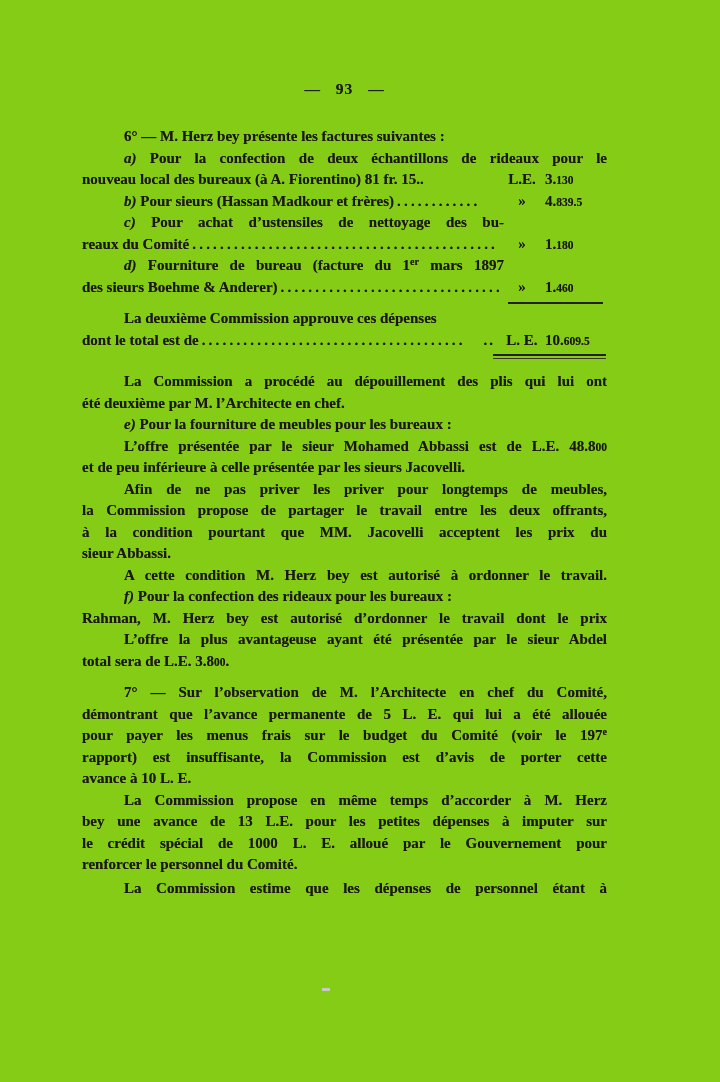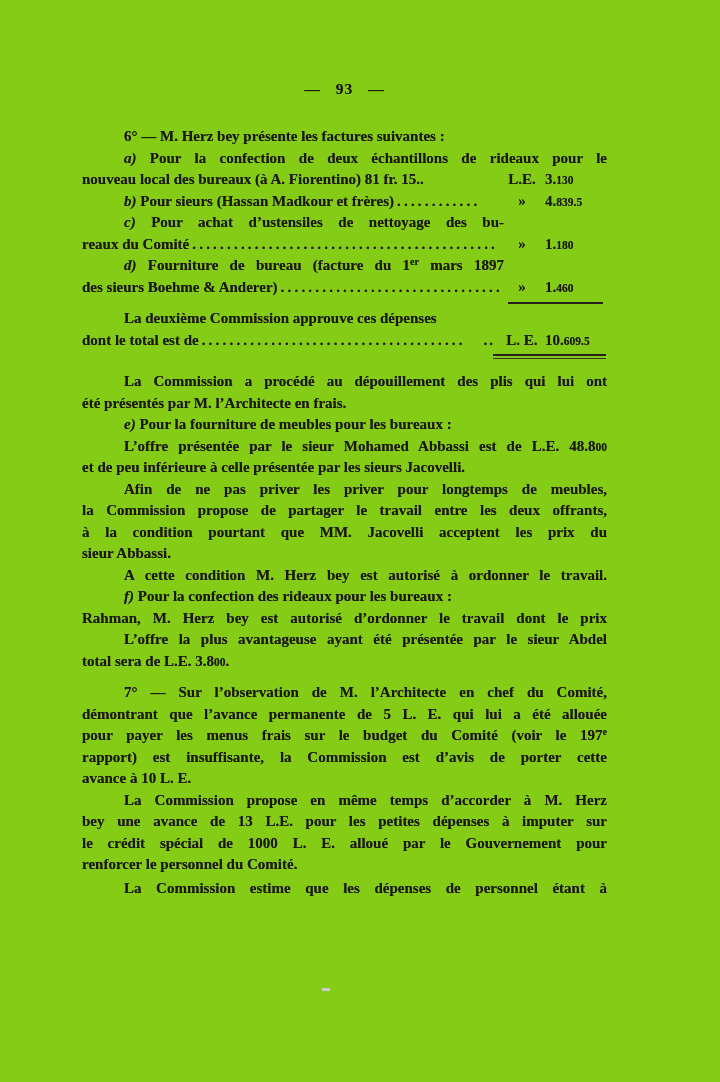--- a/index.html
+++ b/index.html
@@ -83,21 +83,21 @@
         <span class="txt"><span>dont le total est de</span></span>
         <span class="dots">......................................</span>
         <span class="dots2">..</span>
         <span class="cur">L. E.</span>
         <span class="amt"><span>10.</span><span class="sm">609.5</span></span>
       </div>
       <div class="rulewrap dbl">
         <div class="rule double"></div>
       </div>
       <div class="line ind jf" style="margin-top: 4px;"><span class="txt"><span>La Commission a procédé au dépouillement des plis qui lui ont</span></span></div>
-      <div class="line"><span class="txt"><span>été présentés par M. l’Architecte en frais.</span></span></div>
+      <div class="line"><span class="txt"><span>été deuxième par M. l’Architecte en chef.</span></span></div>
       <div class="line ind"><span class="txt"><span class="it">e)</span><span> Pour la fourniture de meubles pour les bureaux :</span></span></div>
       <div class="line ind jf"><span class="txt"><span>L’offre présentée par le sieur Mohamed Abbassi est de L.E. 48.8</span><span class="sm">00</span></span></div>
       <div class="line"><span class="txt"><span>et de peu inférieure à celle présentée par les sieurs Jacovelli.</span></span></div>
       <div class="line ind jf"><span class="txt"><span>Afin de ne pas priver les priver pour longtemps de meubles,</span></span></div>
       <div class="line jf"><span class="txt"><span>la Commission propose de partager le travail entre les deux offrants,</span></span></div>
       <div class="line jf"><span class="txt"><span>à la condition pourtant que MM. Jacovelli acceptent les prix du</span></span></div>
       <div class="line"><span class="txt"><span>sieur Abbassi.</span></span></div>
       <div class="line ind jf"><span class="txt"><span>A cette condition M. Herz bey est autorisé à ordonner le travail.</span></span></div>
       <div class="line ind"><span class="txt"><span class="it">f)</span><span> Pour la confection des rideaux pour les bureaux :</span></span></div>
       <div class="line jf"><span class="txt"><span>Rahman, M. Herz bey est autorisé d’ordonner le travail dont le prix</span></span></div>

